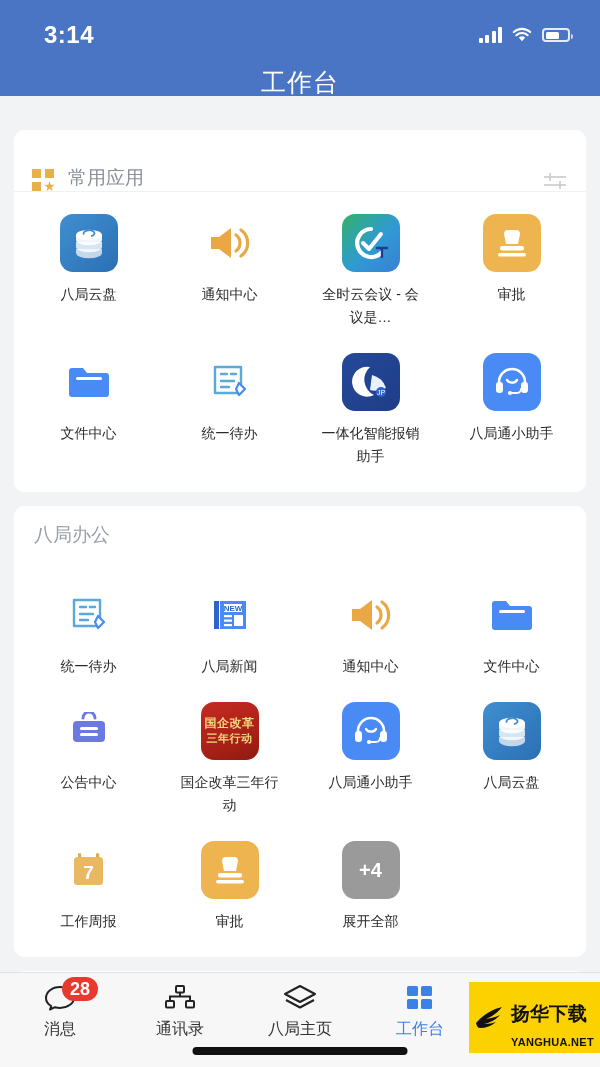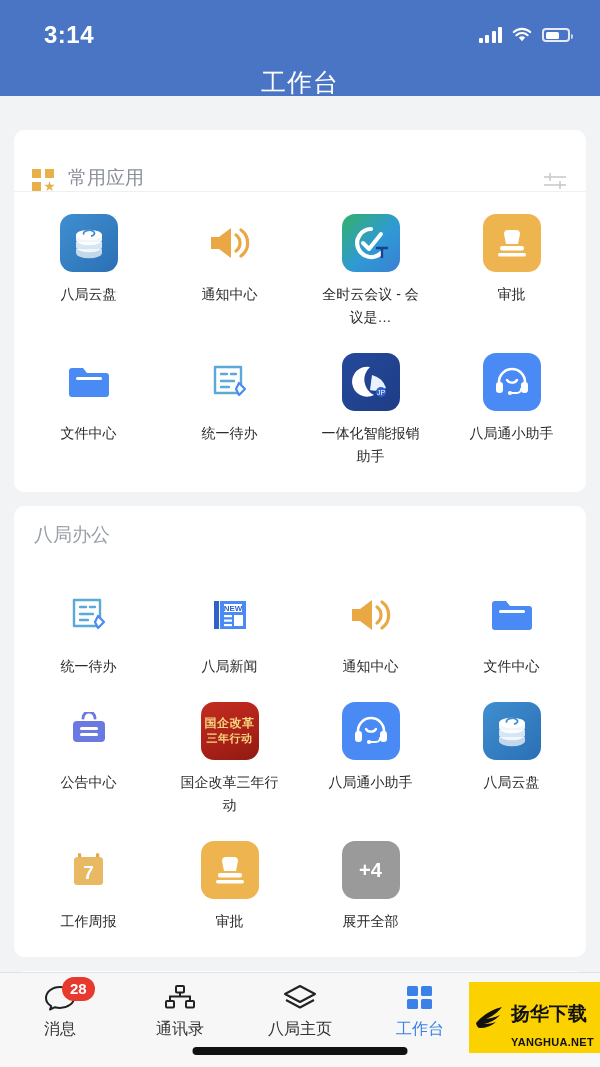--- a/index.html
+++ b/index.html
@@ -99,21 +99,21 @@
     position: absolute; left: 0; right: 0; bottom: 0; height: 95px;
     background: #f7f7f7; border-top: 1px solid #e2e2e2;
     display: flex; align-items: flex-start; padding-top: 8px;
   }
   .tab { flex: 1; display: flex; flex-direction: column; align-items: center; position: relative; }
   .tab-icon { height: 34px; display: flex; align-items: center; justify-content: center; position: relative; }
   .tab-label { margin-top: 4px; font-size: 16px; color: #333; }
   .tab.active .tab-label { color: #3b82e8; }
   .badge {
     position: absolute; left: 50%; margin-left: 2px; top: -4px;
-    background: #e8392e; color: #fff; font-size: 15px; font-weight: bold;
+    background: #e8392e; color: #fff; font-size: 18px; font-weight: bold;
     border-radius: 14px; padding: 1px 8px; min-width: 30px; text-align: center;
     line-height: 22px;
   }
   .home-indicator {
     position: absolute; bottom: 12px; left: 50%; transform: translateX(-50%);
     width: 215px; height: 8px; background: #111; border-radius: 5px;
   }
   .watermark {
     position: absolute; right: 0; bottom: 14px; background: #fbd100;
     display: flex; align-items: center; padding: 5px 6px 5px 4px; gap: 4px;

